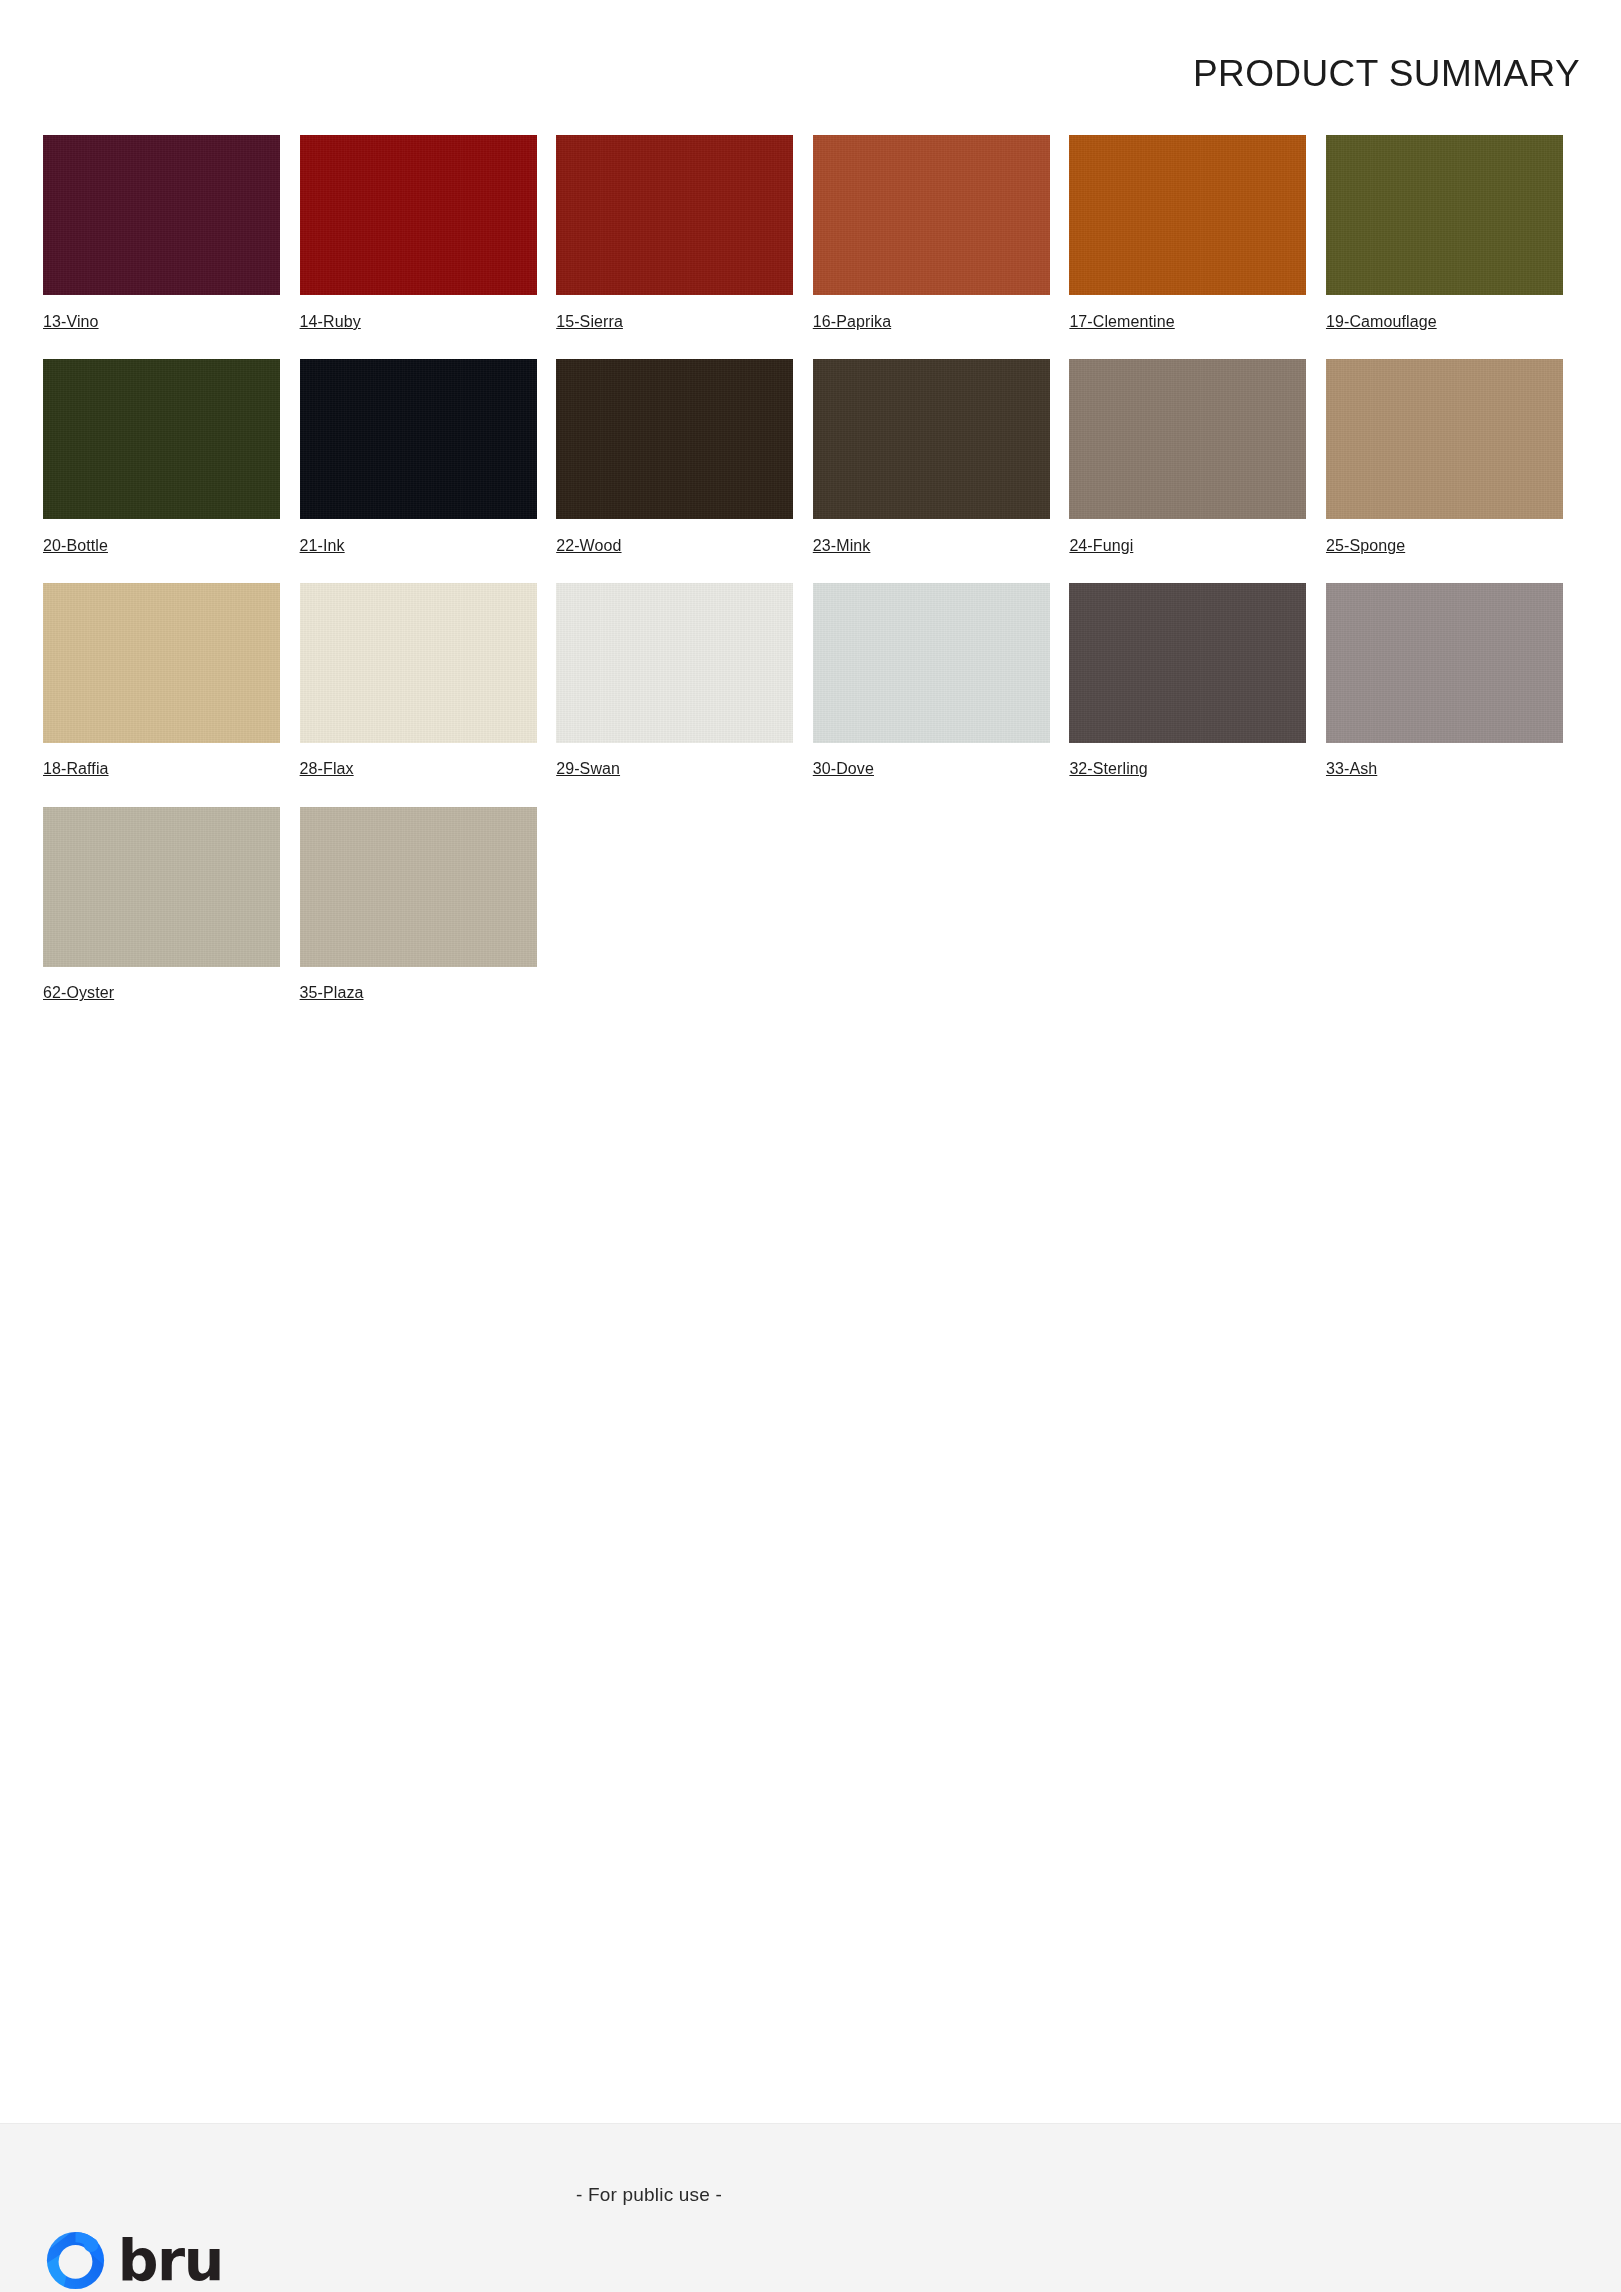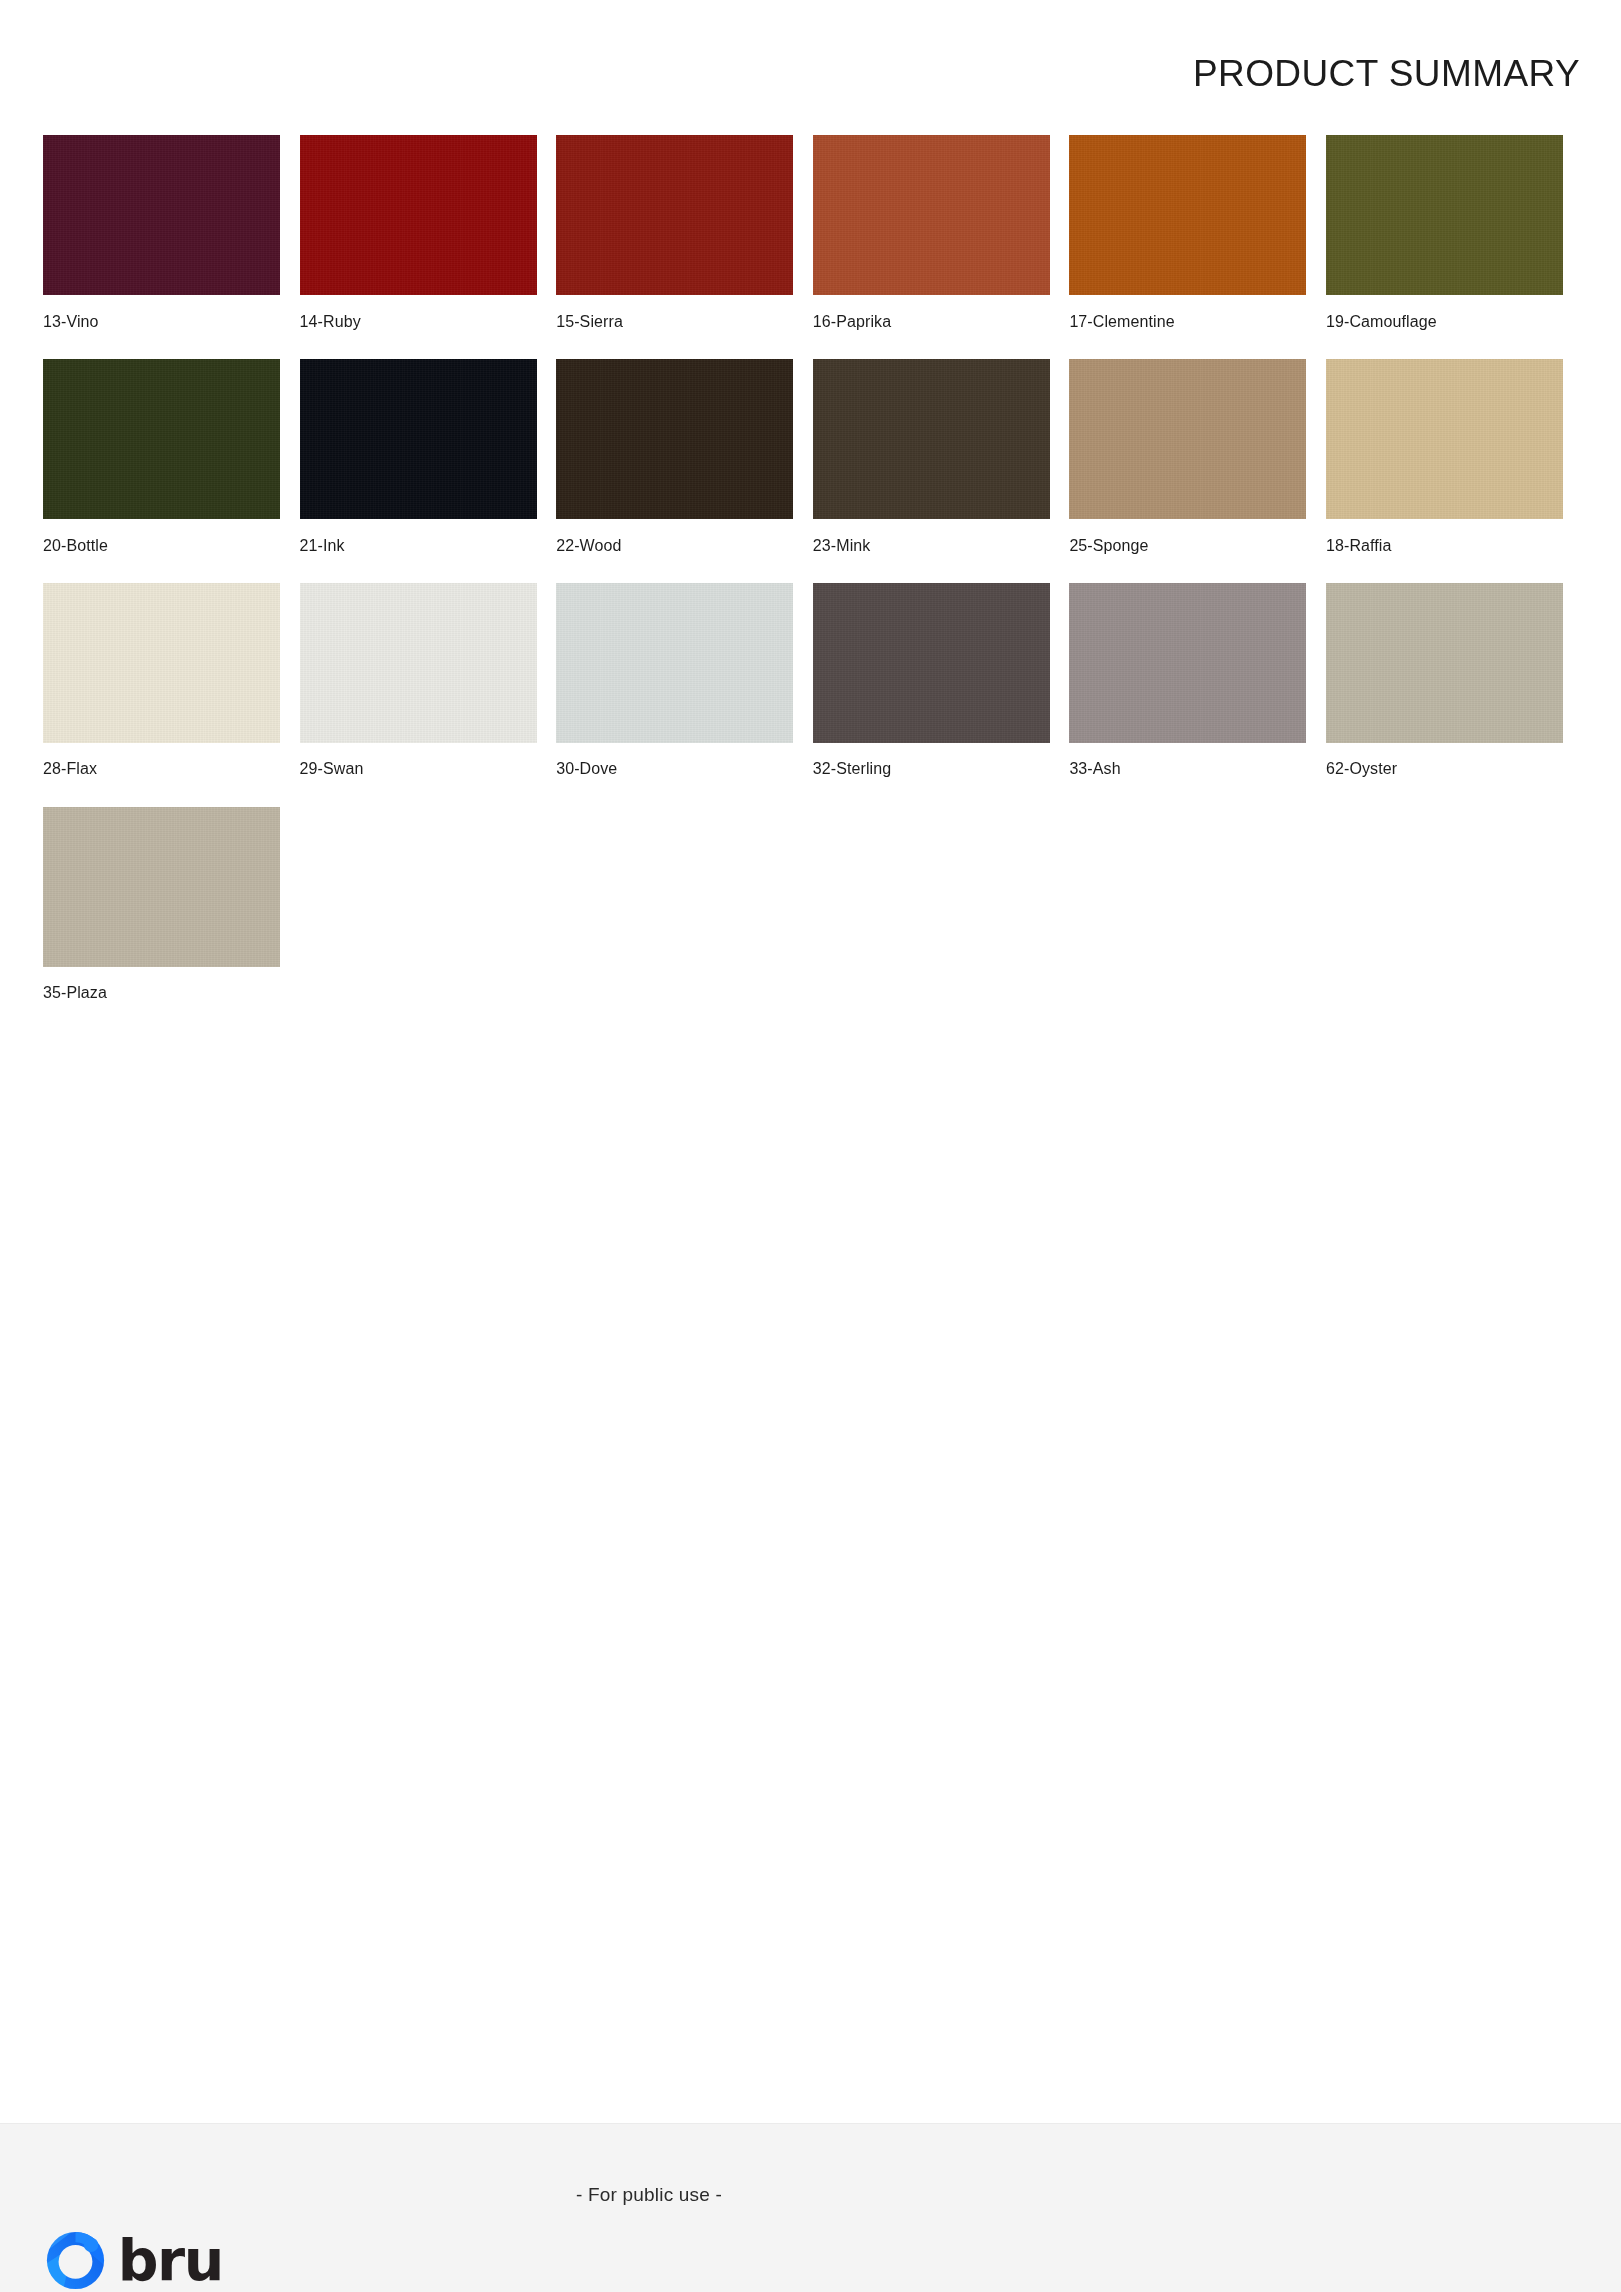--- a/index.html
+++ b/index.html
@@ -57,20 +57,21 @@
     display: grid;
     grid-template-columns: repeat(6, 237px);
     column-gap: 19.6px;
     row-gap: 0;
     align-content: start;
   }
 
   .swatch-cell {
     width: 233px;
     margin-bottom: 28px;
+    text-decoration: underline;
   }
 
   .swatch-chip {
     width: 237px;
     height: 160px;
     display: block;
     position: relative;
     overflow: hidden;
   }
   
@@ -185,20 +186,24 @@
           <div class="swatch-chip" style="background: rgb(10, 13, 20);"></div>
           <div class="swatch-label">21-Ink</div>
         </div>
         <div class="swatch-cell">
           <div class="swatch-chip" style="background: rgb(46, 35, 24);"></div>
           <div class="swatch-label">22-Wood</div>
         </div>
         <div class="swatch-cell">
           <div class="swatch-chip" style="background: rgb(66, 55, 42);"></div>
           <div class="swatch-label">23-Mink</div>
+        </div>
+        <div class="swatch-cell">
+          <div class="swatch-chip" style="background: rgb(138, 123, 109);"></div>
+          <div class="swatch-label">24-Fungi</div>
         </div>
         <div class="swatch-cell">
           <div class="swatch-chip" style="background: rgb(174, 145, 112);"></div>
           <div class="swatch-label">25-Sponge</div>
         </div>
         <div class="swatch-cell">
           <div class="swatch-chip" style="background: rgb(211, 189, 147);"></div>
           <div class="swatch-label">18-Raffia</div>
         </div>
         <div class="swatch-cell">

